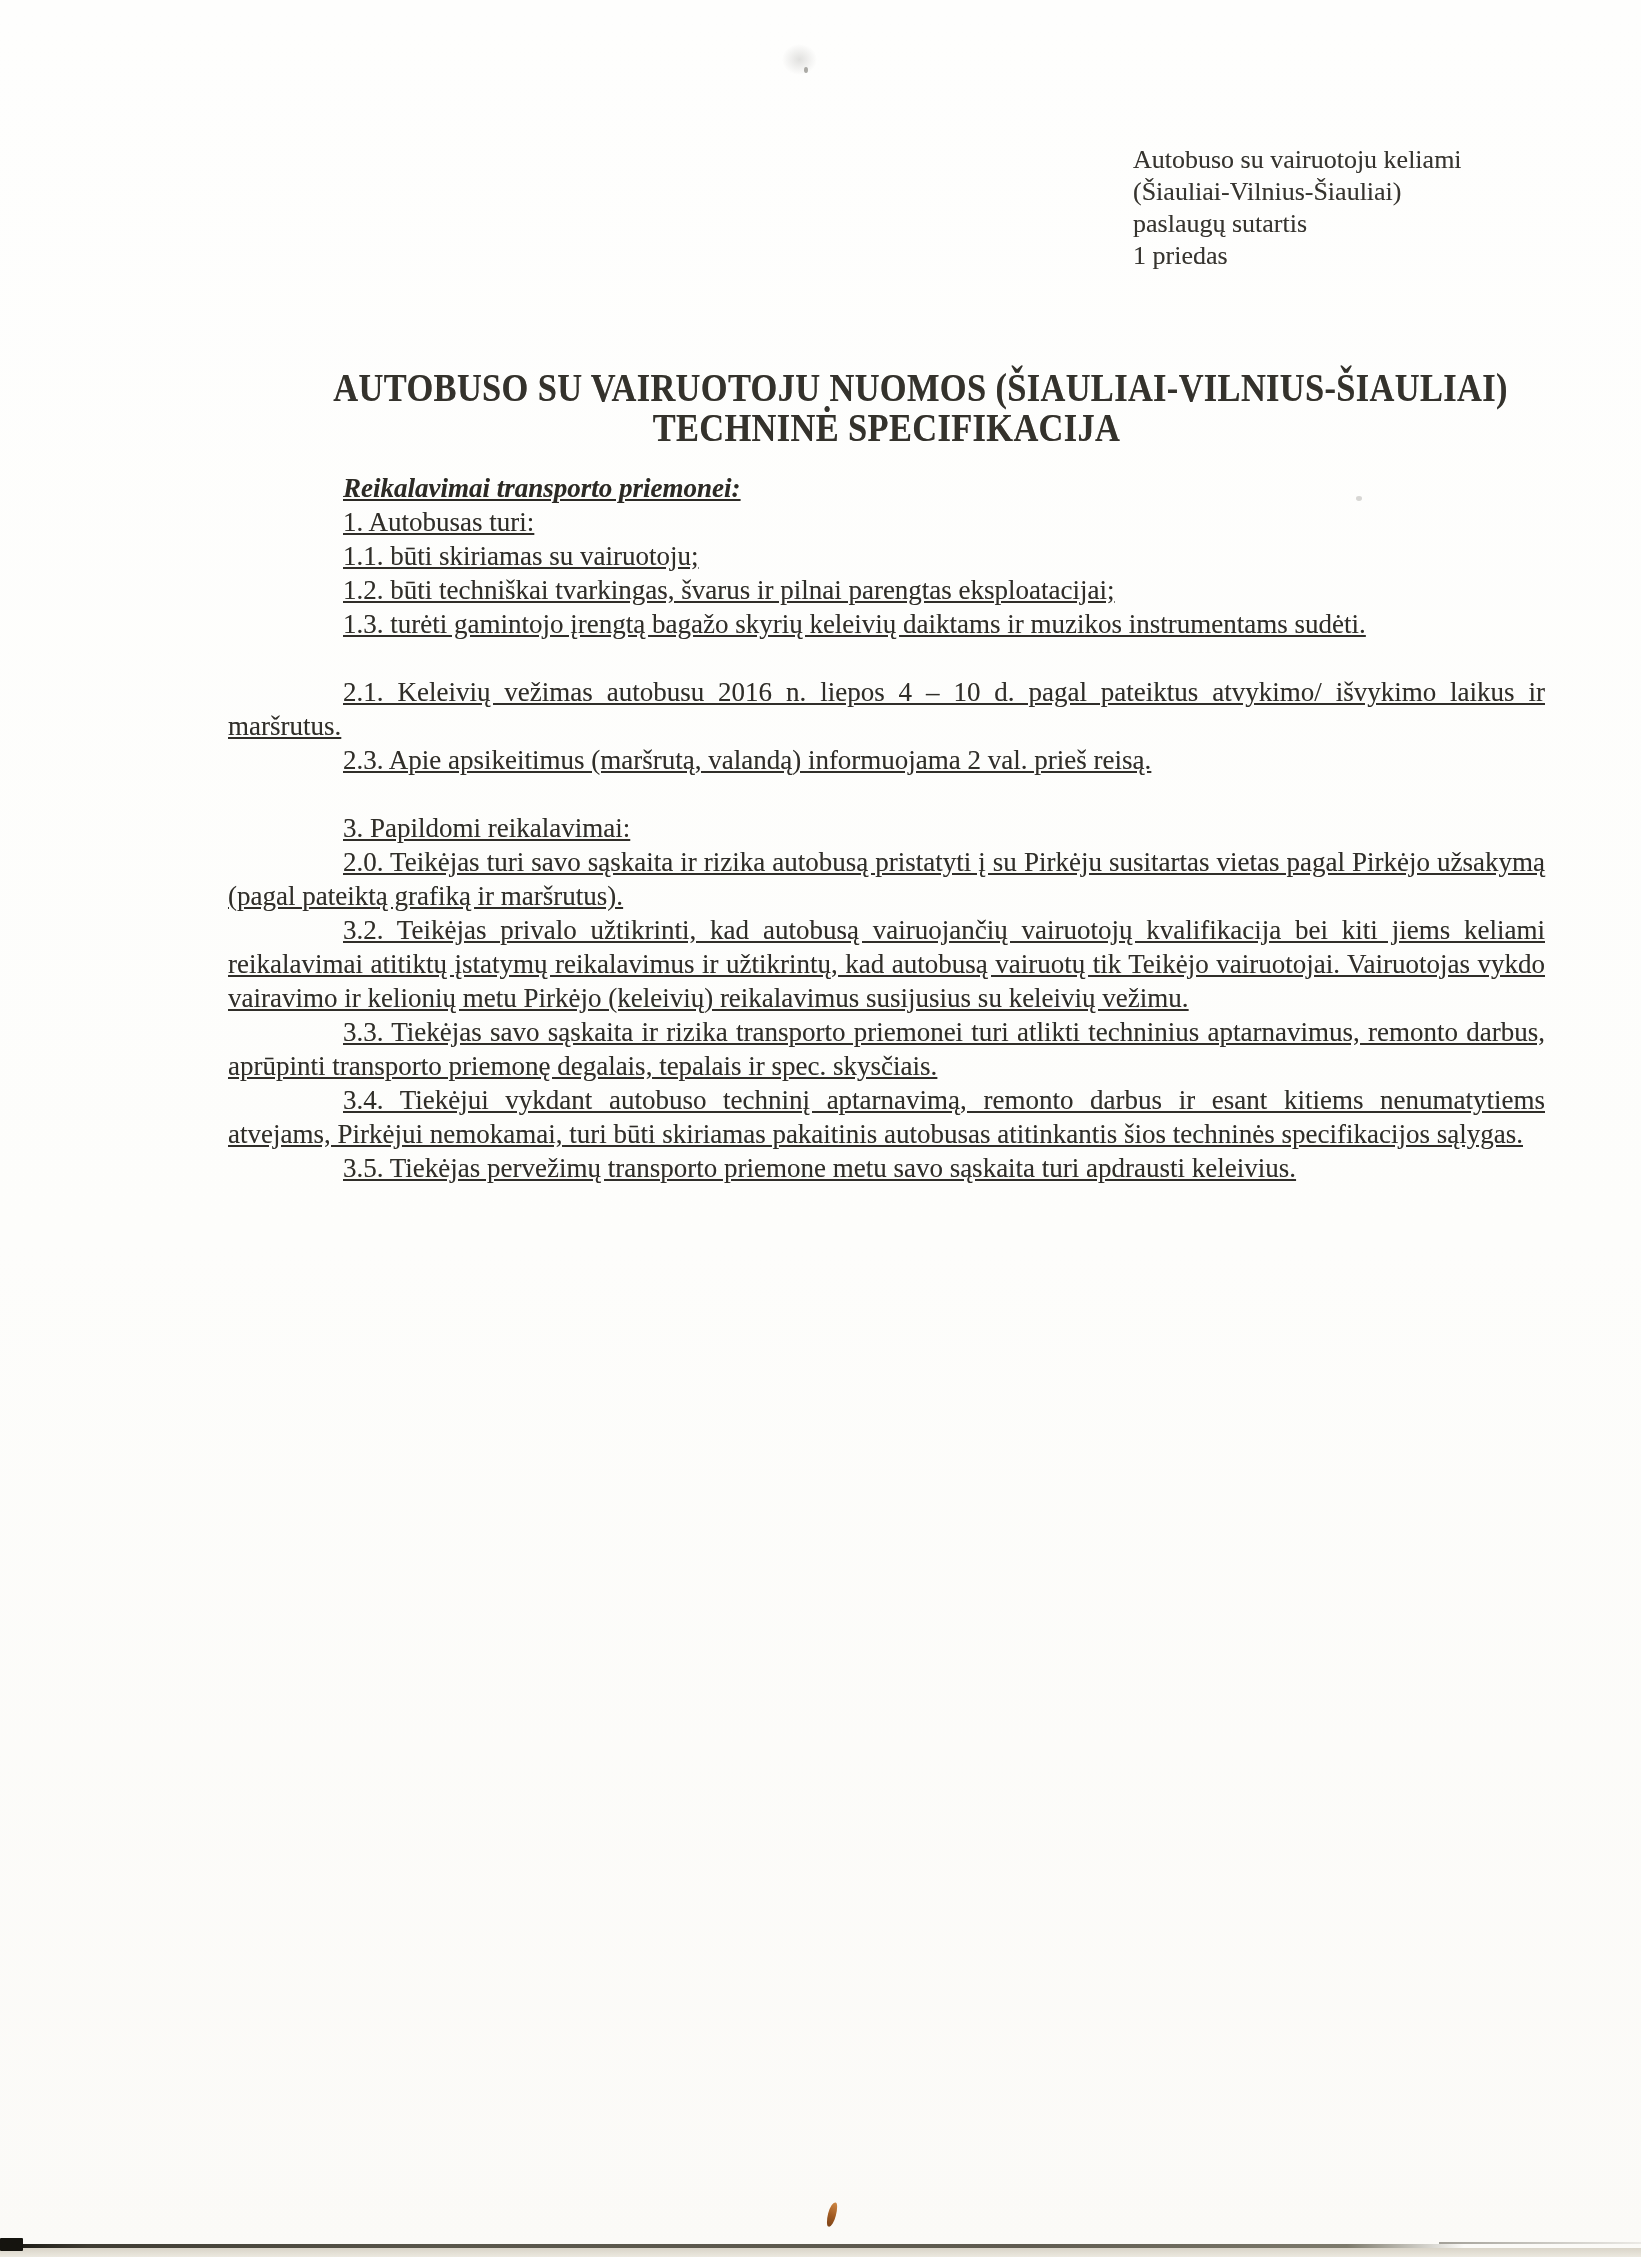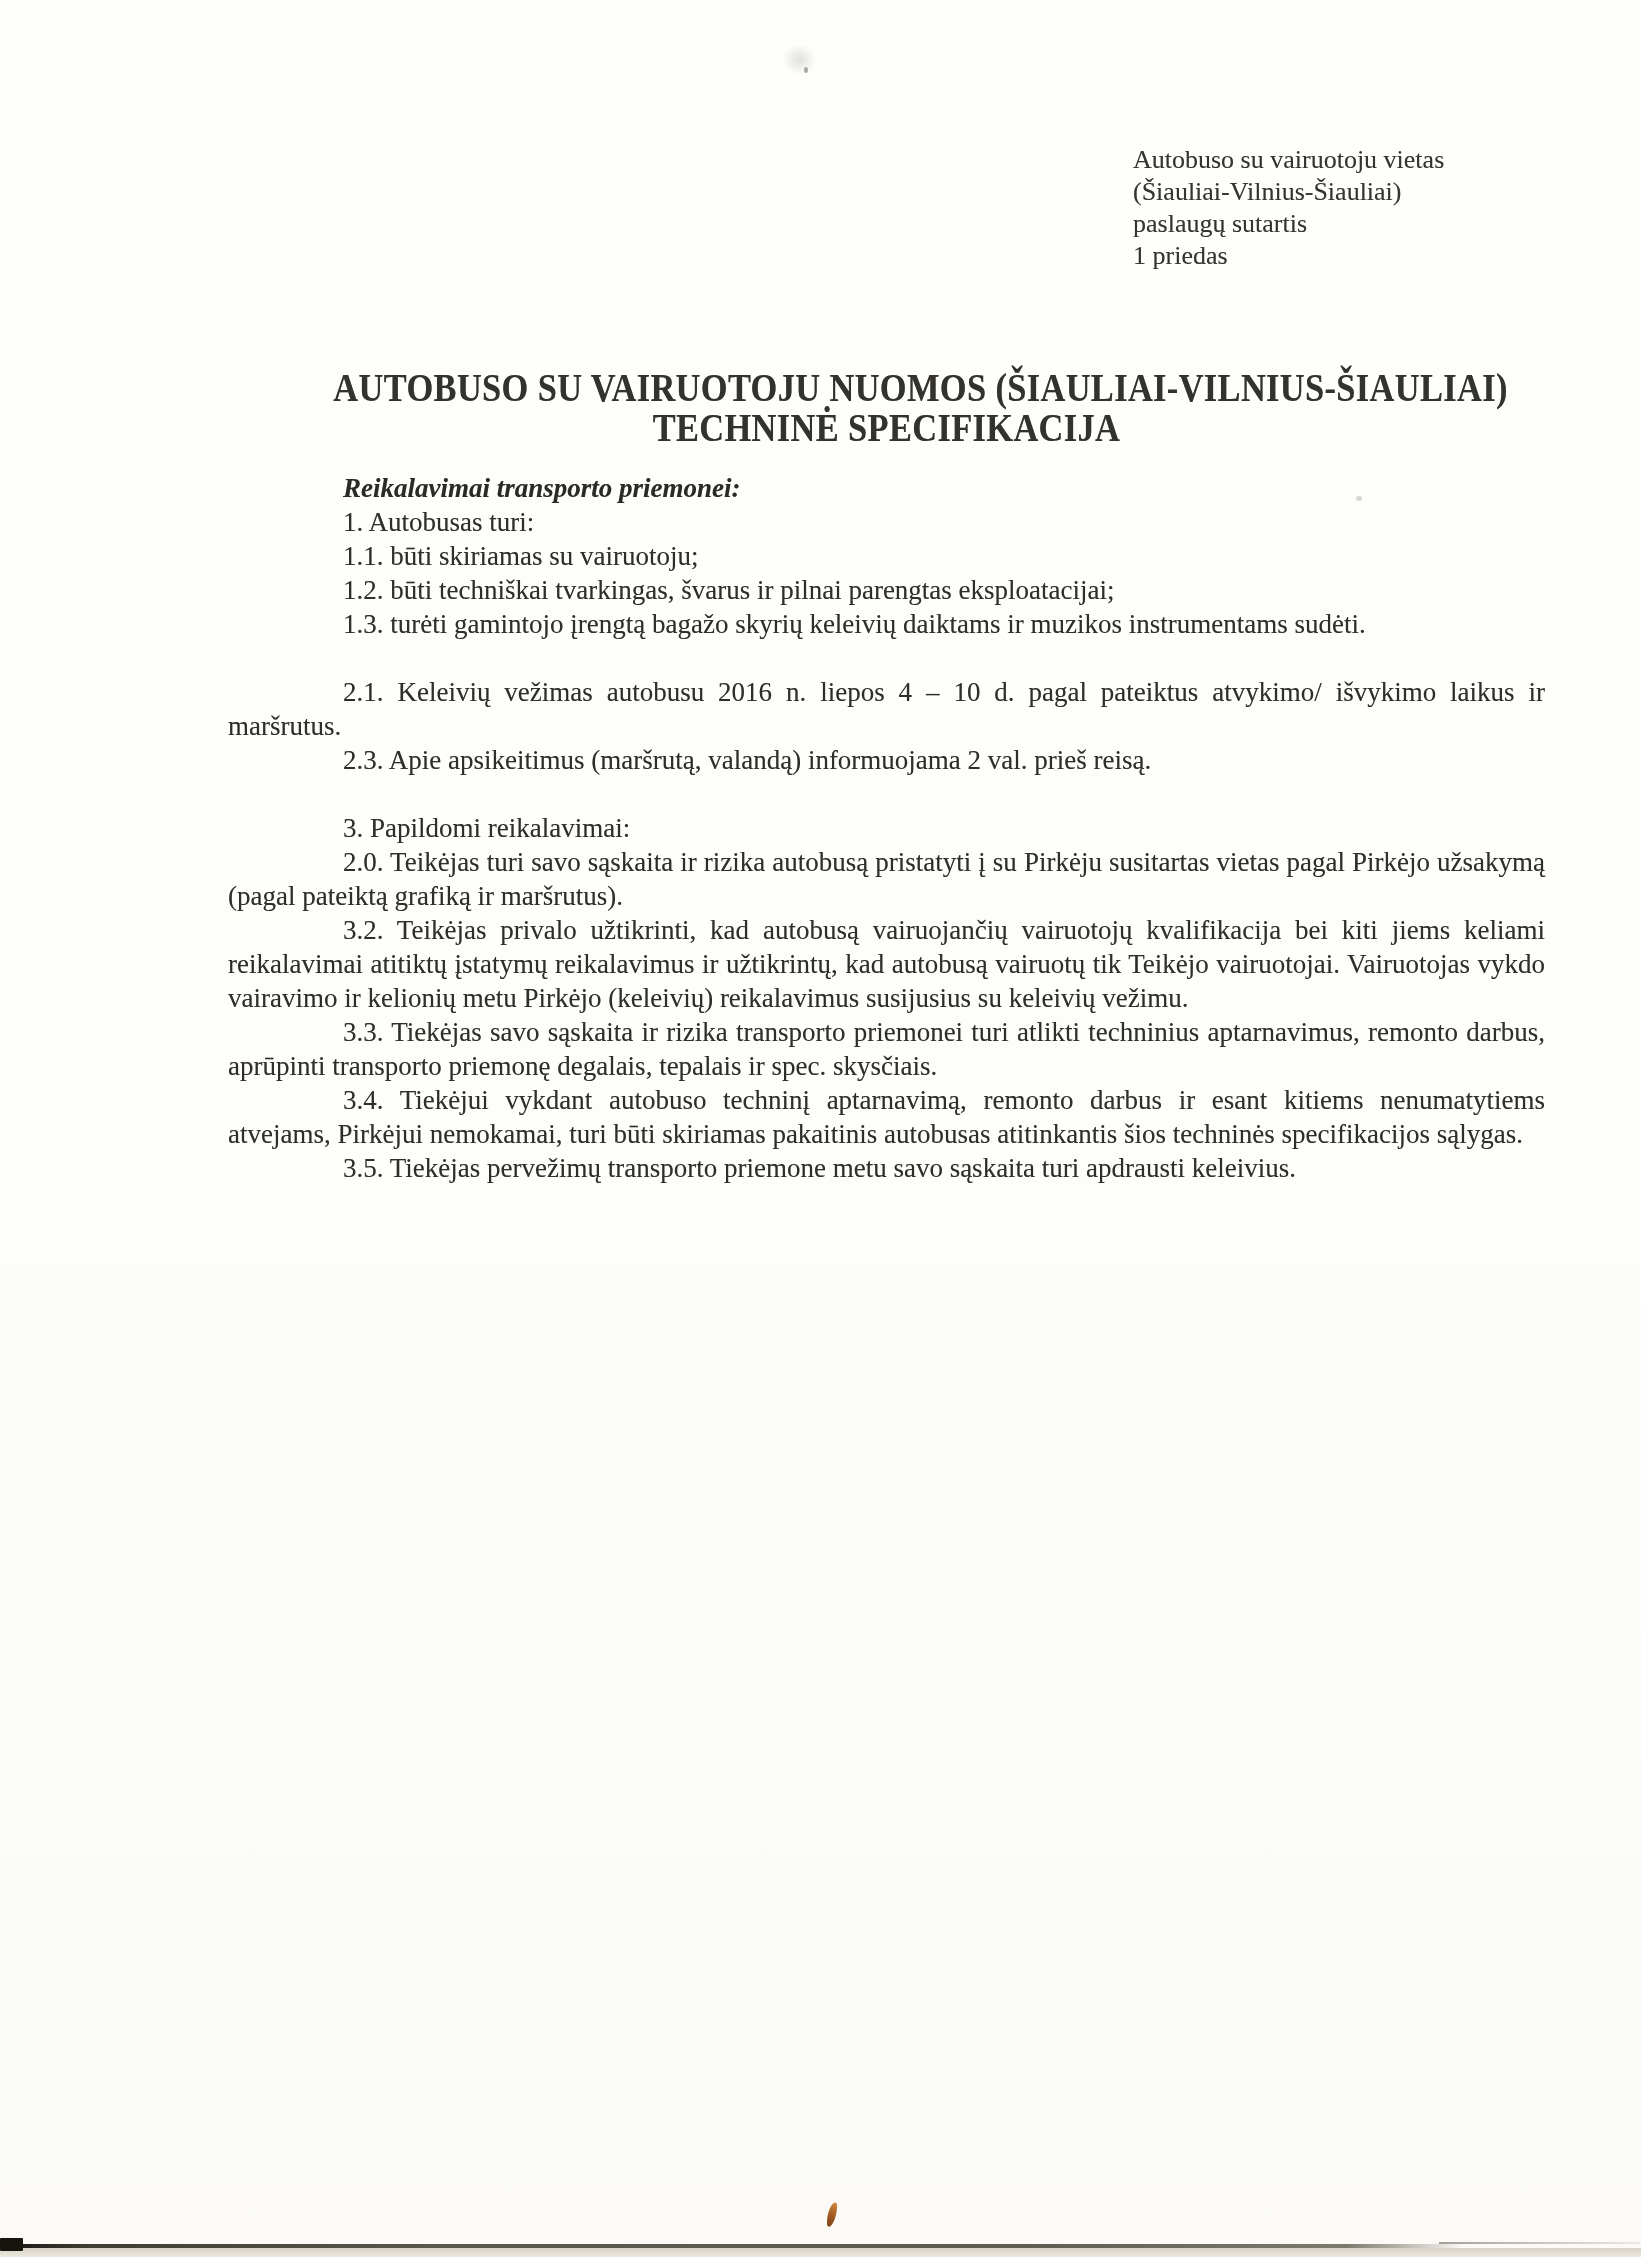--- a/index.html
+++ b/index.html
@@ -38,21 +38,21 @@
   }
 
   
   .body-block {
     position:absolute; left:228px; top:471px; width:1317px;
     font-size:27px; line-height:34px;
     text-align:justify;
     color:#302e29;
     text-shadow:0 0 0.6px rgba(70,66,60,.35);
   }
-  .body-block p { text-indent:115px; }
+  .body-block p { text-indent:115px;text-decoration:underline; }
   .req-heading { font-weight:bold; font-style:italic; color:#2c2a25; }
   .section { margin-top:34px; }
 
   
   .smudge {
     position:absolute; left:782px; top:44px; width:35px; height:31px;
     background:radial-gradient(closest-side, rgba(150,148,145,.28), rgba(150,148,145,0));
     border-radius:50%;
   }
   .smudge-dot {
@@ -93,21 +93,21 @@
 </style>
 </head>
 <body>
 
 <div class="page">
 
   <div class="smudge"></div>
   <div class="smudge-dot"></div>
 
   <div class="header-note">
-    <div>Autobuso su vairuotoju vietas</div>
+    <div>Autobuso su vairuotoju keliami</div>
     <div>(Šiauliai-Vilnius-Šiauliai)</div>
     <div>paslaugų sutartis</div>
     <div>1 priedas</div>
   </div>
 
   <div class="title-block">
     <span class="title-line">AUTOBUSO SU VAIRUOTOJU NUOMOS (ŠIAULIAI-VILNIUS-ŠIAULIAI)</span>
     <span class="title-line">TECHNINĖ SPECIFIKACIJA</span>
   </div>
 

